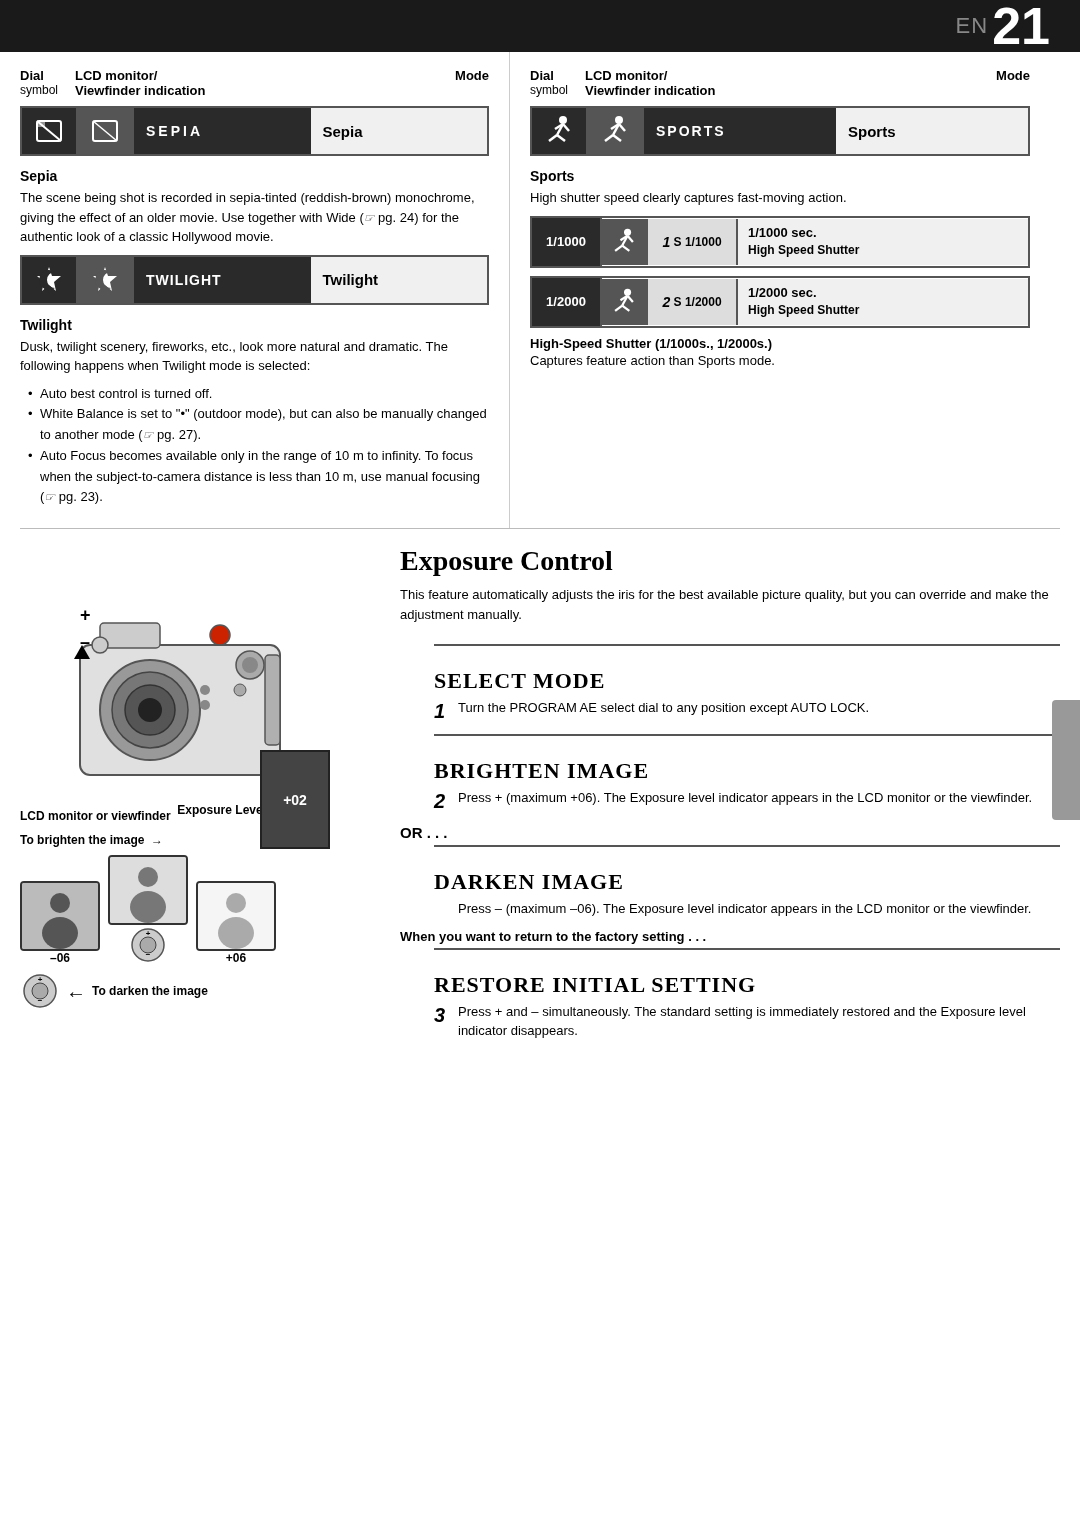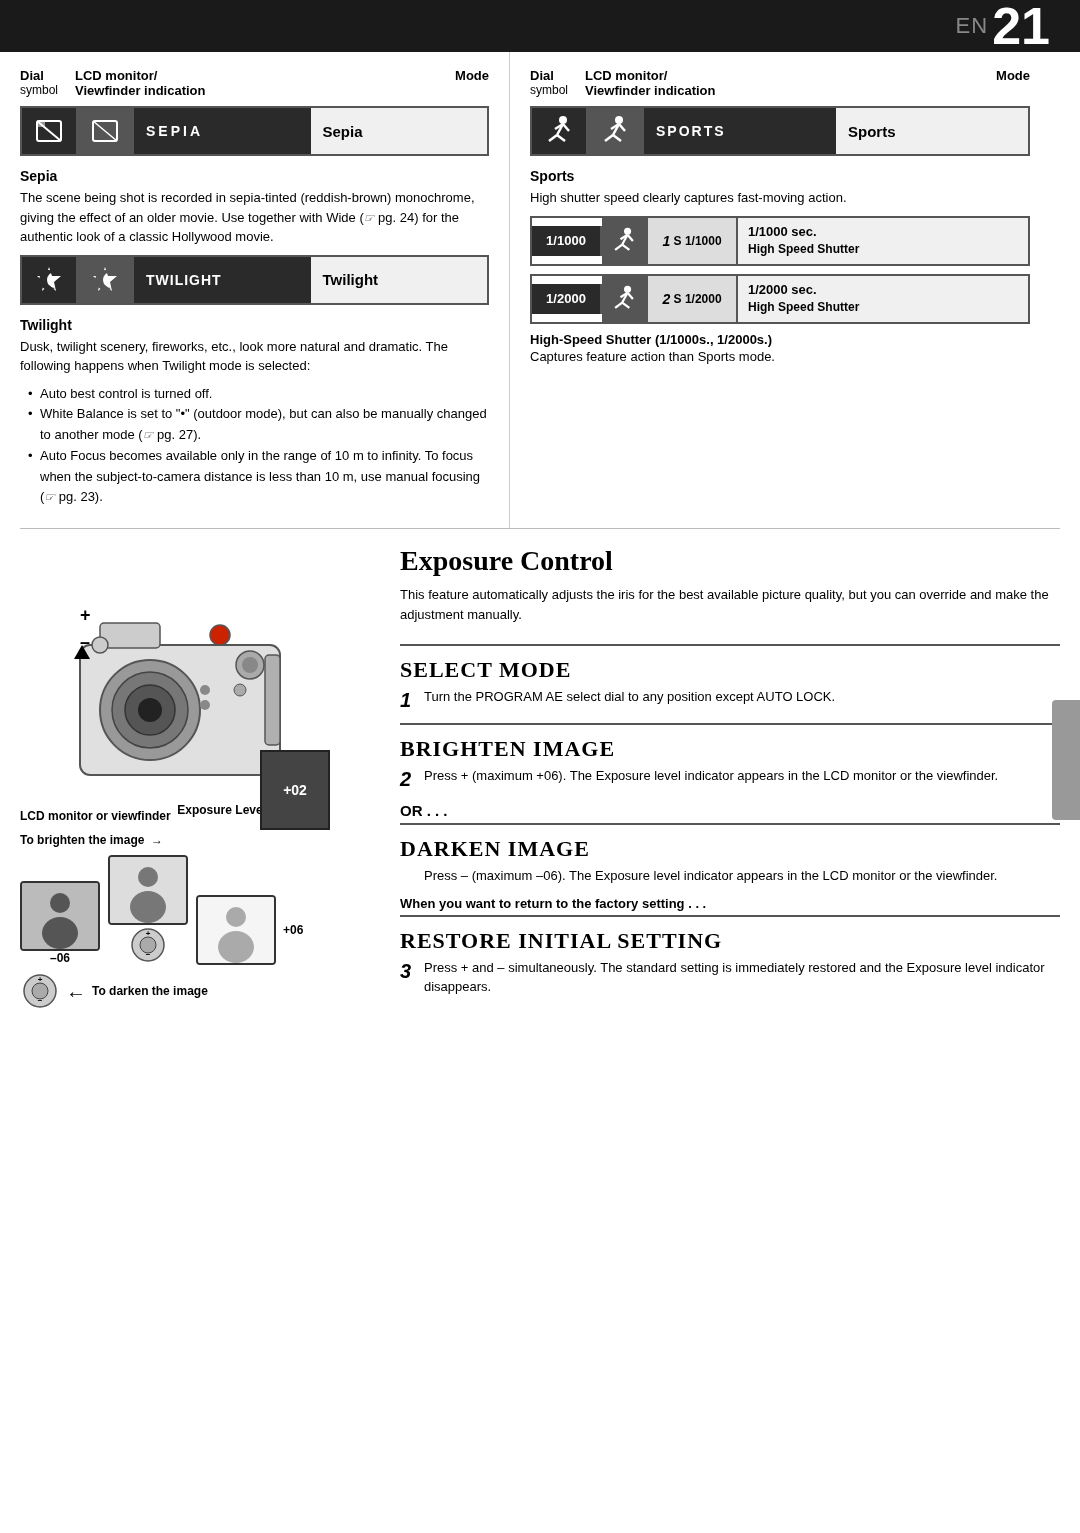--- a/index.html
+++ b/index.html
@@ -171,21 +171,21 @@
     
     .speed-row {
       display: flex;
       align-items: center;
       border: 2px solid #555;
       margin-bottom: 8px;
       background: #fff;
     }
     .speed-num-box {
       width: 70px;
-      height: 30px;
+      height: 48px;
       background: #2a2a2a;
       color: #fff;
       display: flex;
       align-items: center;
       justify-content: center;
       font-size: 13px;
       font-weight: bold;
       border-right: 2px solid #555;
       flex-shrink: 0;
     }
@@ -242,21 +242,22 @@
     .exposure-desc {
       font-size: 13px;
       line-height: 1.5;
       margin-bottom: 20px;
     }
 
     
     .step-section {
       border-top: 2px solid #555;
       margin-bottom: 10px;
-      padding-top: 11px;
+      padding-top: 22px;
+      margin-left: 34px;
     }
     .step-header {
       font-size: 22px;
       font-weight: bold;
       font-variant: small-caps;
       letter-spacing: 1px;
       text-transform: uppercase;
       font-family: Georgia, serif;
       margin-bottom: 4px;
     }
@@ -548,21 +549,21 @@
         <rect x="245" y="50" width="15" height="90" rx="4" fill="#b0b0b0" stroke="#555" stroke-width="1.5"></rect>
 
         <circle cx="80" cy="40" r="8" fill="#ccc" stroke="#555" stroke-width="1.5"></circle>
 
         <circle cx="200" cy="30" r="10" fill="#cc2200" stroke="#555" stroke-width="1.5"></circle>
 
         <circle cx="185" cy="85" r="5" fill="#888"></circle>
         <circle cx="185" cy="100" r="5" fill="#888"></circle>
       </svg>
 
-      <div style="position:absolute;top:145px;right:10px;width:70px;height:80px;background:#444;border:2px solid #222;display:flex;align-items:center;justify-content:center;">
+      <div style="position:absolute;top:145px;right:10px;width:70px;height:99px;background:#444;border:2px solid #222;display:flex;align-items:center;justify-content:center;">
         <span style="color:#fff;font-size:14px;font-weight:bold">+02</span>
       </div>
 
       <div style="margin-top:4px;font-size:12px;font-weight:bold;">LCD monitor or viewfinder</div>
 
       <div style="font-size:12px;font-weight:bold;text-align:right;margin-top:-20px;padding-right:20px">Exposure Level Indicator</div>
 
       <div style="margin-top:16px;font-size:12px;font-weight:bold;">
         <span>To brighten the image</span>
         &nbsp;→
@@ -594,21 +595,21 @@
 
             <svg width="40" height="40" viewBox="0 0 40 40">
               <circle cx="20" cy="20" r="16" fill="#ccc" stroke="#555" stroke-width="1.5"></circle>
               <circle cx="20" cy="20" r="8" fill="#aaa" stroke="#444" stroke-width="1"></circle>
               <text x="20" y="11" text-anchor="middle" font-size="8" font-weight="bold">+</text>
               <text x="20" y="32" text-anchor="middle" font-size="8" font-weight="bold">−</text>
             </svg>
           </div>
         </div>
 
-        <div style="display:flex;flex-direction:row;align-items:center;gap:7px;">
+        <div style="display:flex;flex-direction:column;align-items:center;">
           <div class="thumb-box">
             <svg width="76" height="66" viewBox="0 0 76 66">
               <rect width="76" height="66" fill="#f5f5f5"></rect>
               <circle cx="38" cy="20" r="10" fill="#aaa"></circle>
               <ellipse cx="38" cy="50" rx="18" ry="16" fill="#aaa"></ellipse>
             </svg>
           </div>
           <span style="font-size:12px;font-weight:bold">+06</span>
         </div>
       </div>

